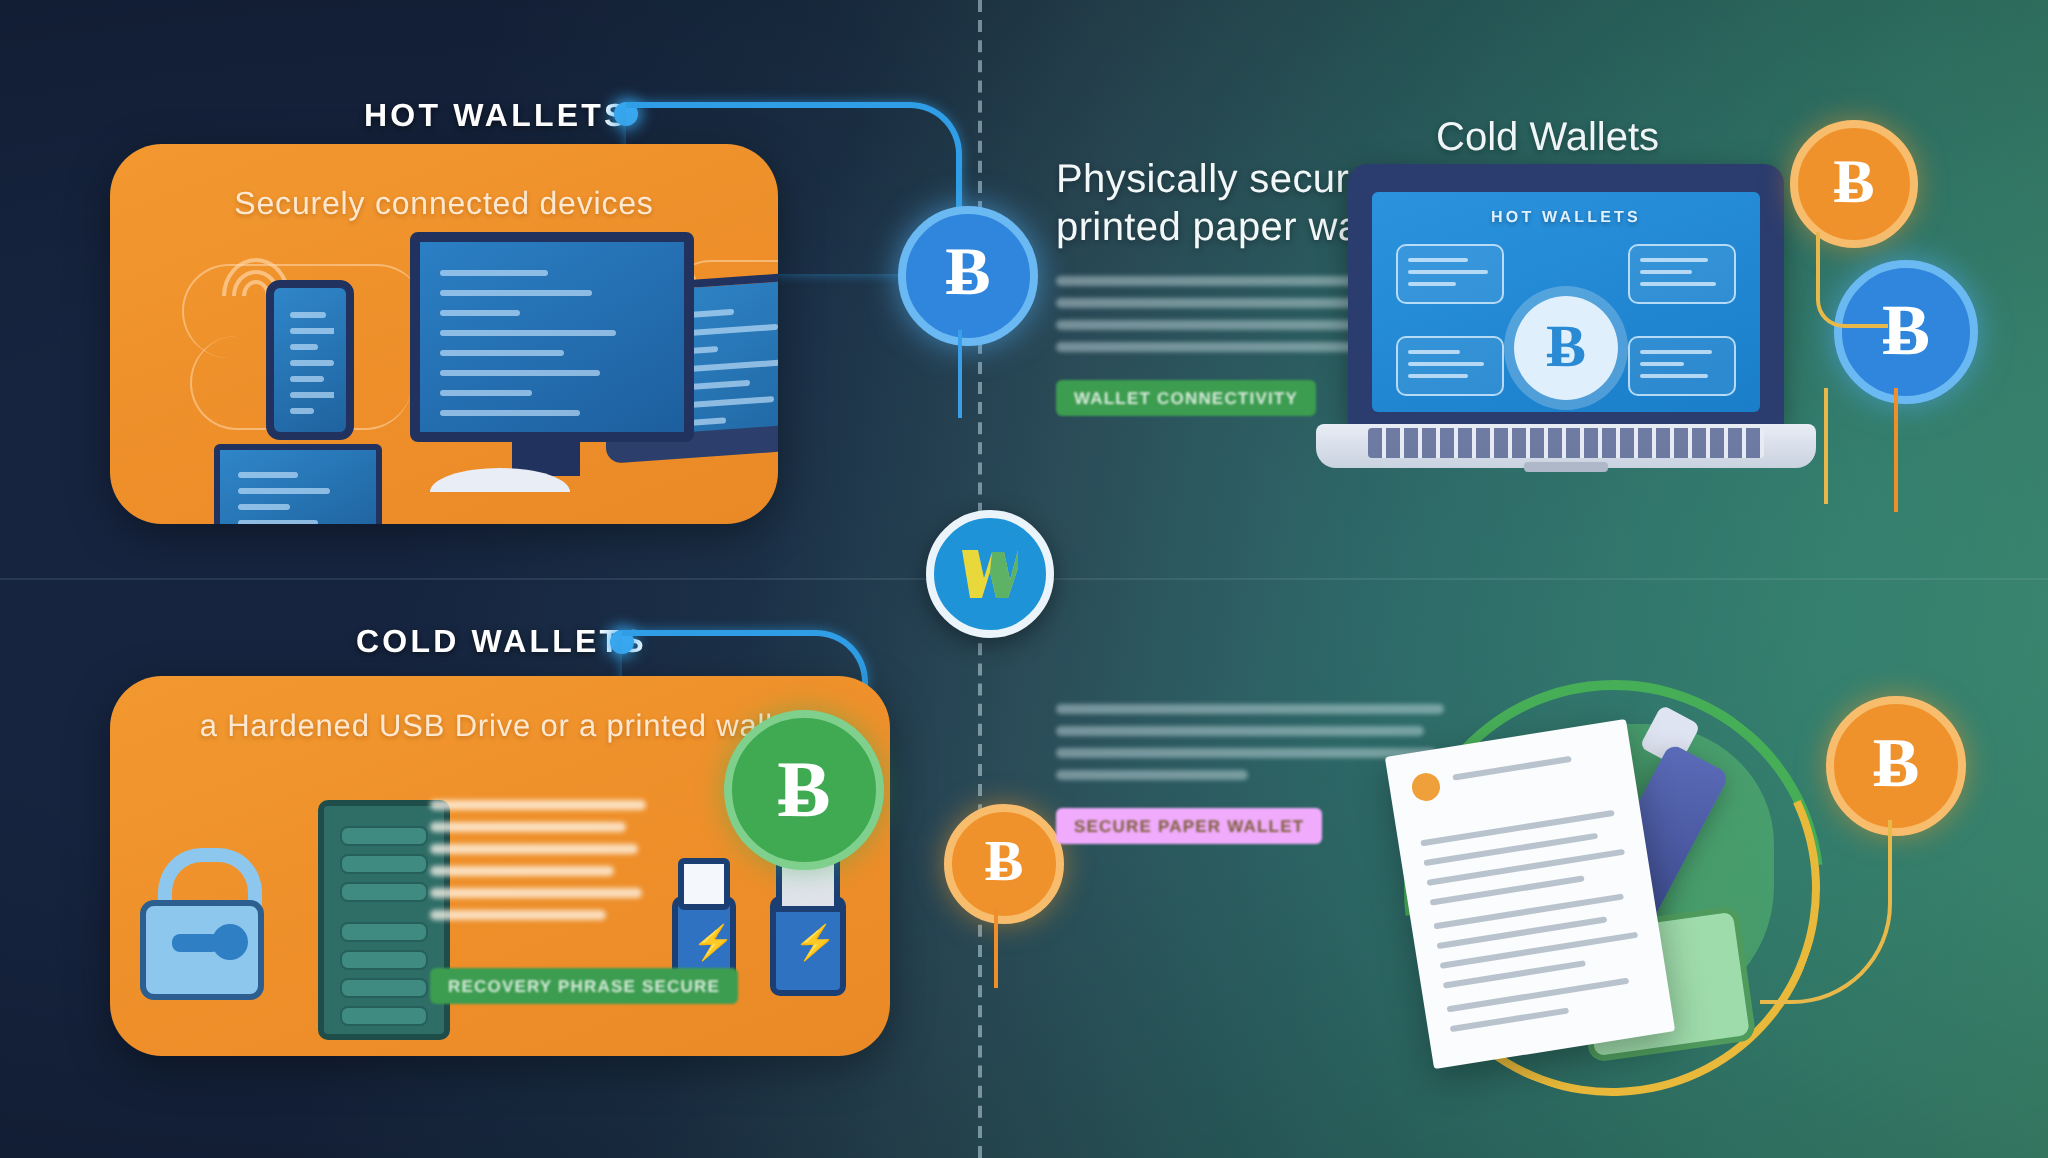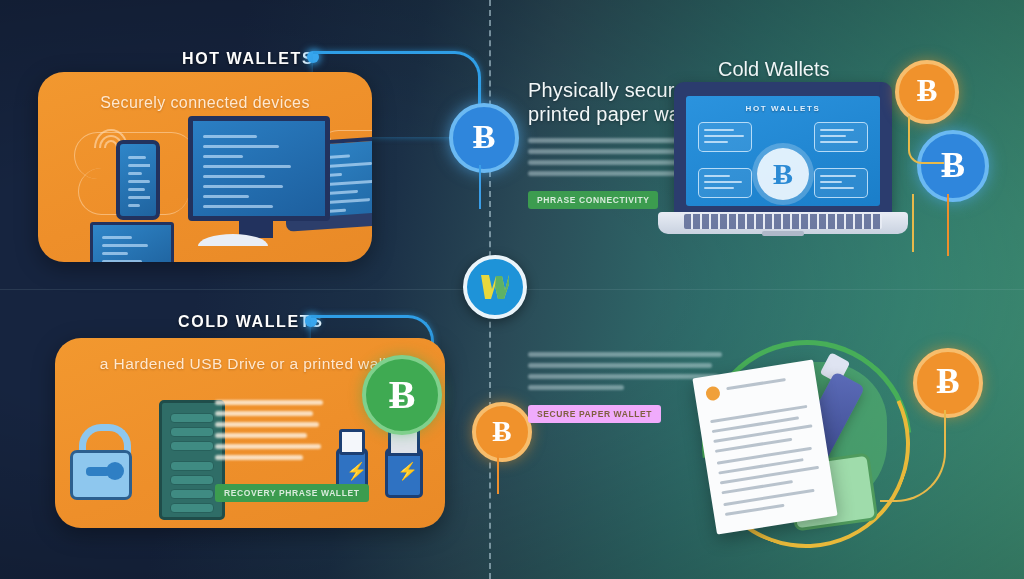--- a/index.html
+++ b/index.html
@@ -62,21 +62,21 @@
     border-top-right-radius:26px;background:transparent;
   }
 
   
   .orange-card{
     position:absolute;border-radius:26px;
     background:linear-gradient(160deg,#f2982f 0%,#ee8f2a 55%,#e98a27 100%);
     box-shadow:0 6px 22px rgba(0,0,0,.35);
     overflow:hidden;
   }
-  #card-hot{left:38px;top:72px;width:334px;height:190px;}
+  #card-hot{left:55px;top:72px;width:334px;height:190px;}
   #card-cold{left:55px;top:338px;width:390px;height:190px;}
 
   .card-sub{
     position:absolute;left:0;right:0;text-align:center;
     color:#ffe8cf;font-size:16px;letter-spacing:.4px;
     text-shadow:0 1px 2px rgba(120,60,0,.35);
   }
   #sub-hot{top:22px;}
   #sub-cold{top:16px;line-height:1.35;font-size:15.5px;}
 
@@ -450,21 +450,21 @@
     <div class="usb-tip" style="left:333px;top:56px;width:26px;height:56px;background:#dfe3e9;border-radius:4px 4px 0 0;"></div>
 
     <div class="blurlines" style="position:absolute;left:160px;top:62px;width:110px;filter:blur(1.2px);">
       <i style="width:108px;background:rgba(255,248,238,.75);"></i>
       <i style="width:98px;background:rgba(255,248,238,.75);"></i>
       <i style="width:104px;background:rgba(255,248,238,.75);"></i>
       <i style="width:92px;background:rgba(255,248,238,.75);"></i>
       <i style="width:106px;background:rgba(255,248,238,.75);"></i>
       <i style="width:88px;background:rgba(255,248,238,.75);"></i>
     </div>
-    <span class="pill green" style="position:absolute;left:160px;top:146px;">RECOVERY PHRASE WALLET</span>
+    <span class="pill green" style="position:absolute;left:160px;top:146px;">RECOVERY PHRASE SECURE</span>
   </div>
 
   <div class="coin green" id="coin-cold-green">
     <span>Ƀ</span>
   </div>
   <div class="coin orange" id="coin-cold-orange">
     <span>Ƀ</span>
   </div>
   <div class="stem orange" style="left:497px;top:454px;width:0;height:40px;border-width:0 0 0 2px;"></div>
 
@@ -476,21 +476,21 @@
   </div>
 
   <div class="rt" id="rt-top">
     <h2>Physically secure to printed paper wallet</h2>
     <div class="blurlines">
       <i style="width:196px;"></i>
         <i style="width:186px;"></i>
       <i style="width:192px;"></i>
         <i style="width:166px;"></i>
     </div>
-    <span class="pill green">PHRASE CONNECTIVITY</span>
+    <span class="pill green">WALLET CONNECTIVITY</span>
   </div>
 
   <div style="position:absolute;left:718px;top:58px;color:#f0f6f7;font-size:20px;
               text-shadow:0 1px 3px rgba(0,0,0,.35);">Cold Wallets</div>
 
   <div id="laptop-illus">
     <div id="lt-lid">
       <div id="lt-screen">
         <div id="lt-screen-title">HOT WALLETS</div>
 

